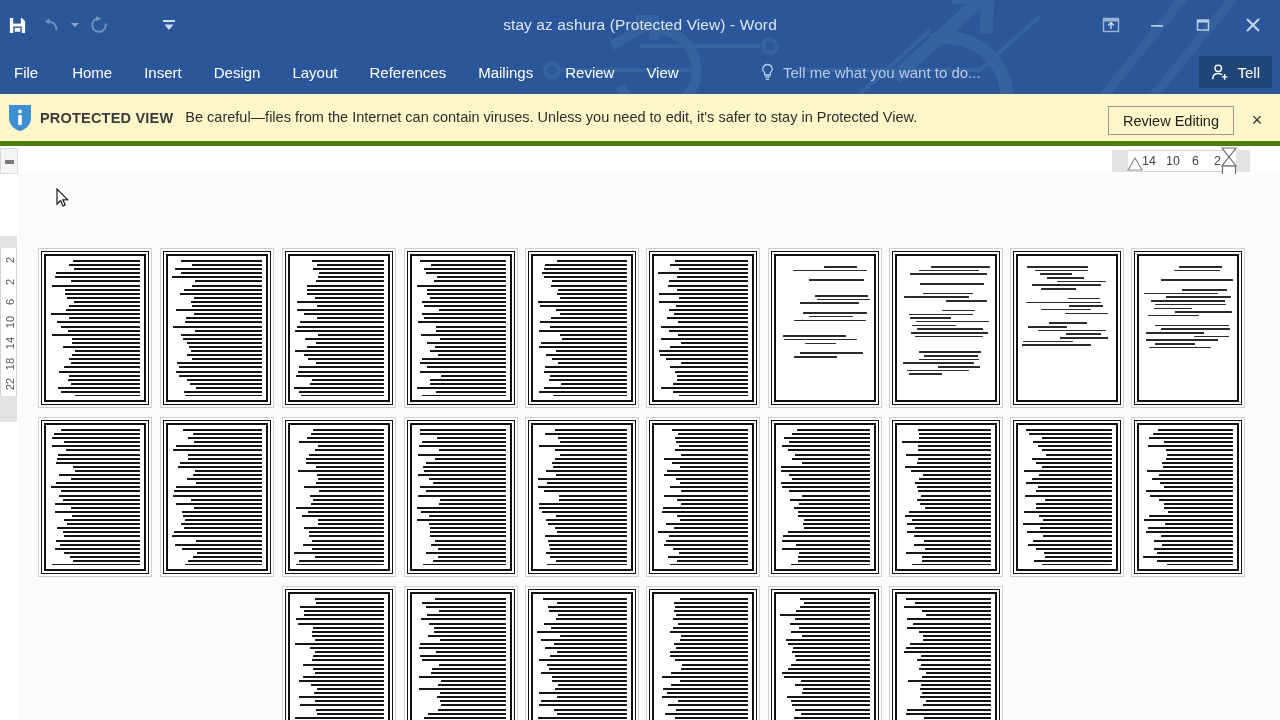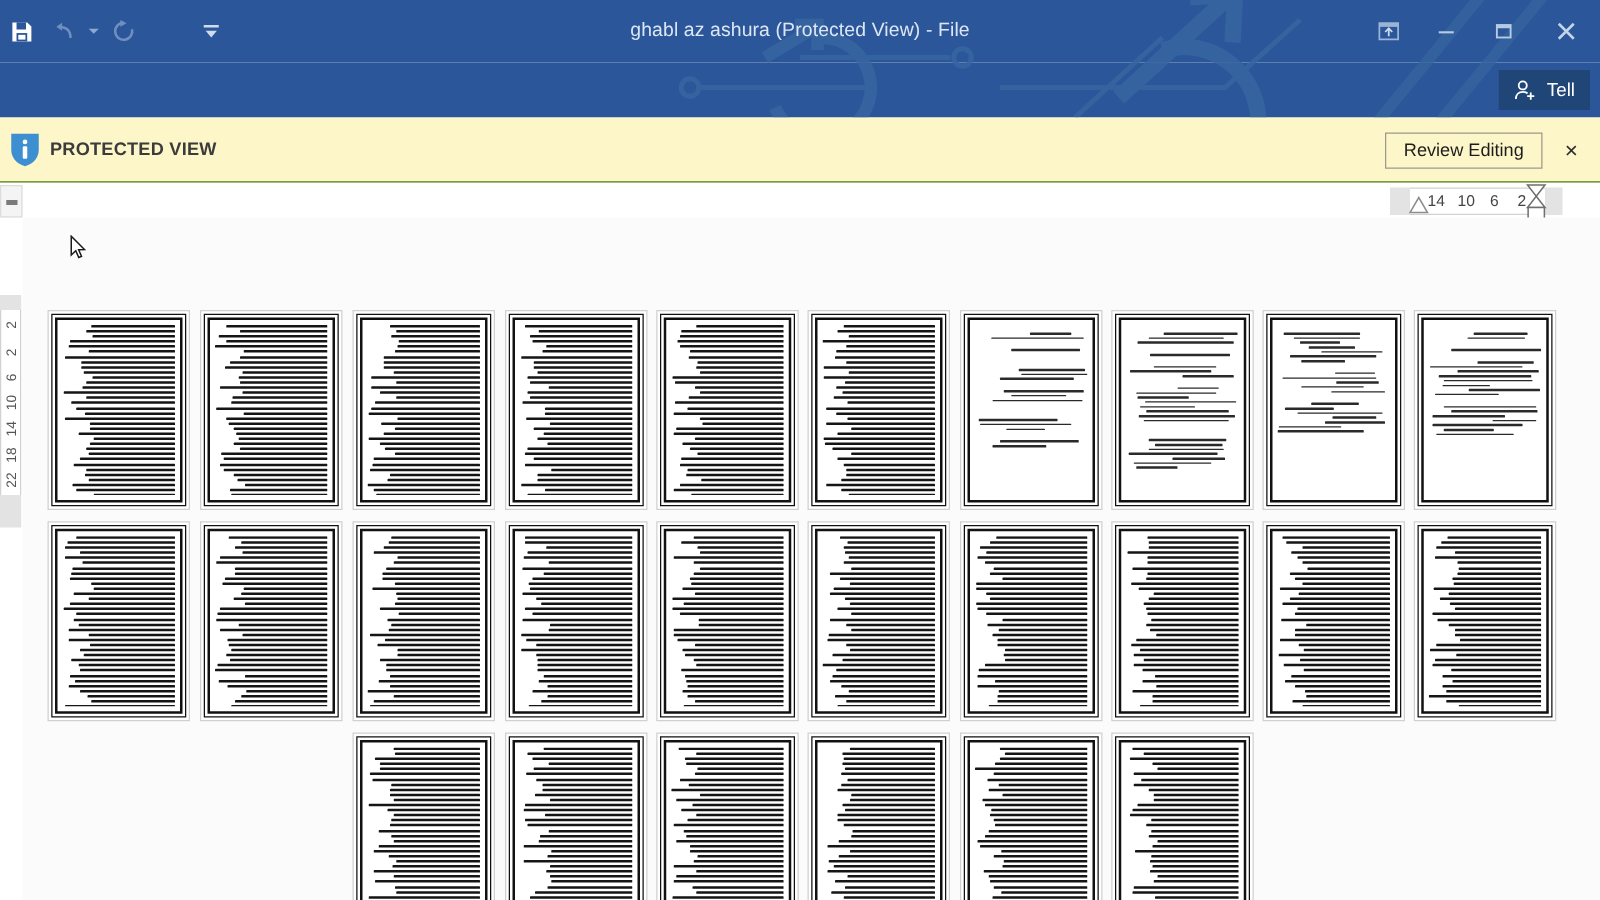--- a/index.html
+++ b/index.html
@@ -62,21 +62,21 @@
   }
   .share {
     position: absolute; right: 8px; top: 6px; height: 32px;
     display: flex; align-items: center; gap: 7px; padding: 0 12px;
     color: #ffffff; font-size: 15px; background: #204678;
   }
 
   
   .pvbar {
     position: absolute; left: 0; top: 94px; width: 1280px; height: 52px;
-    background: #fdf6c9; border-bottom: 1px solid #4d7c0f;
+    background: #fdf6c9; border-bottom: 5px solid #4d7c0f;
     display: flex; align-items: center;
   }
   .pv-icon { width: 40px; display: flex; justify-content: center; align-items: center; }
   .pv-label {
     font-size: 14.5px; font-weight: bold; color: #3b3b3b; letter-spacing: .2px;
     white-space: nowrap; margin-right: 12px;
   }
   .pv-msg {
     font-size: 14.5px; color: #2e2e2e; line-height: 1.65;
     width: 860px;
@@ -213,21 +213,21 @@
       </svg>
     </div>
     <div class="qat-btn" style="margin-left:36px">
       <svg width="16" height="16" viewBox="0 0 16 16">
         <rect x="2" y="3" width="12" height="2" fill="#cfdcee"></rect>
         <path d="M3.5 7.5 L12.5 7.5 L8 13 Z" fill="#cfdcee"></path>
       </svg>
     </div>
   </div>
 
-  <div class="win-title">ghabl az ashura (Protected View) - File</div>
+  <div class="win-title">stay az ashura (Protected View) - Word</div>
 
   <div class="wincontrols">
     <div class="wc">
       <svg width="18" height="18" viewBox="0 0 18 18">
         <rect x="1.5" y="2.5" width="15" height="13" stroke="#9ab4d6" stroke-width="1.4" fill="none"></rect>
         <rect x="1.5" y="2.5" width="15" height="3" fill="#9ab4d6"></rect>
         <path d="M9 13 V7 M6.2 9.6 L9 6.6 L11.8 9.6" stroke="#cfdcee" stroke-width="1.4" fill="none"></path>
       </svg>
     </div>
     <div class="wc">
@@ -266,41 +266,60 @@
     <g stroke="#35639f" stroke-width="10" fill="none">
       <path d="M620 86 a40 40 0 1 0 36 -56"></path>
       <path d="M612 46 L652 22 M636 20 L654 20 L654 40"></path>
     </g>
     <g stroke="#35639f" stroke-width="9" fill="none" opacity=".9">
       <path d="M1190 -10 L1100 100"></path>
       <path d="M1240 -10 L1150 100"></path>
     </g>
   </svg>
 
-
+  <div class="tabs">
+    <div class="tab file">File</div>
+    <div class="tab">Home</div>
+    <div class="tab">Insert</div>
+    <div class="tab">Design</div>
+    <div class="tab">Layout</div>
+    <div class="tab">References</div>
+    <div class="tab">Mailings</div>
+    <div class="tab">Review</div>
+    <div class="tab">View</div>
+  </div>
+
+  <div class="tellme">
+    <svg width="15" height="19" viewBox="0 0 15 19">
+      <path d="M7.5 1.5 a4.6 4.6 0 0 0 -2.8 8.3 V12 h5.6 V9.8 A4.6 4.6 0 0 0 7.5 1.5 Z" stroke="#b9cae3" stroke-width="1.3" fill="none"></path>
+      <path d="M5.3 14 h4.4 M5.9 16.3 h3.2" stroke="#b9cae3" stroke-width="1.3"></path>
+    </svg>
+    <span>Tell me what you want to do...</span>
+  </div>
 
   <div class="share">
     <svg width="19" height="19" viewBox="0 0 20 20">
       <circle cx="7.6" cy="5.6" r="3.4" stroke="#ffffff" stroke-width="1.5" fill="none"></circle>
       <path d="M1.8 17 c0 -4 2.7 -6 5.8 -6 c1.6 0 3 .5 4 1.4" stroke="#ffffff" stroke-width="1.5" fill="none"></path>
       <path d="M14.3 11.6 v6 M11.3 14.6 h6" stroke="#ffffff" stroke-width="1.5"></path>
     </svg>
     <span>Tell</span>
   </div>
 </div>
 
 <div class="pvbar">
   <div class="pv-icon">
     <svg width="26" height="30" viewBox="0 0 26 30">
       <path d="M2 2 h22 v13 c0 8 -7 12 -11 13 c-4 -1 -11 -5 -11 -13 Z" fill="#3d8fd1"></path>
       <circle cx="13" cy="8.5" r="1.9" fill="#ffffff"></circle>
       <rect x="11.2" y="12" width="3.6" height="10" rx="1" fill="#ffffff"></rect>
     </svg>
   </div>
   <div class="pv-label">PROTECTED VIEW</div>
+  <div class="pv-msg">Be careful—files from the Internet can contain viruses. Unless you need to edit, it's safer to stay in Protected View.</div>
   <div class="pv-enable">Review Editing</div>
   <div class="pv-close">×</div>
 </div>
 
 <div class="ruler-corner">
   <div class="tabmark"></div>
 </div>
 
 <div class="hruler-pad-l"></div>
 <div class="hruler-pad-r"></div>

